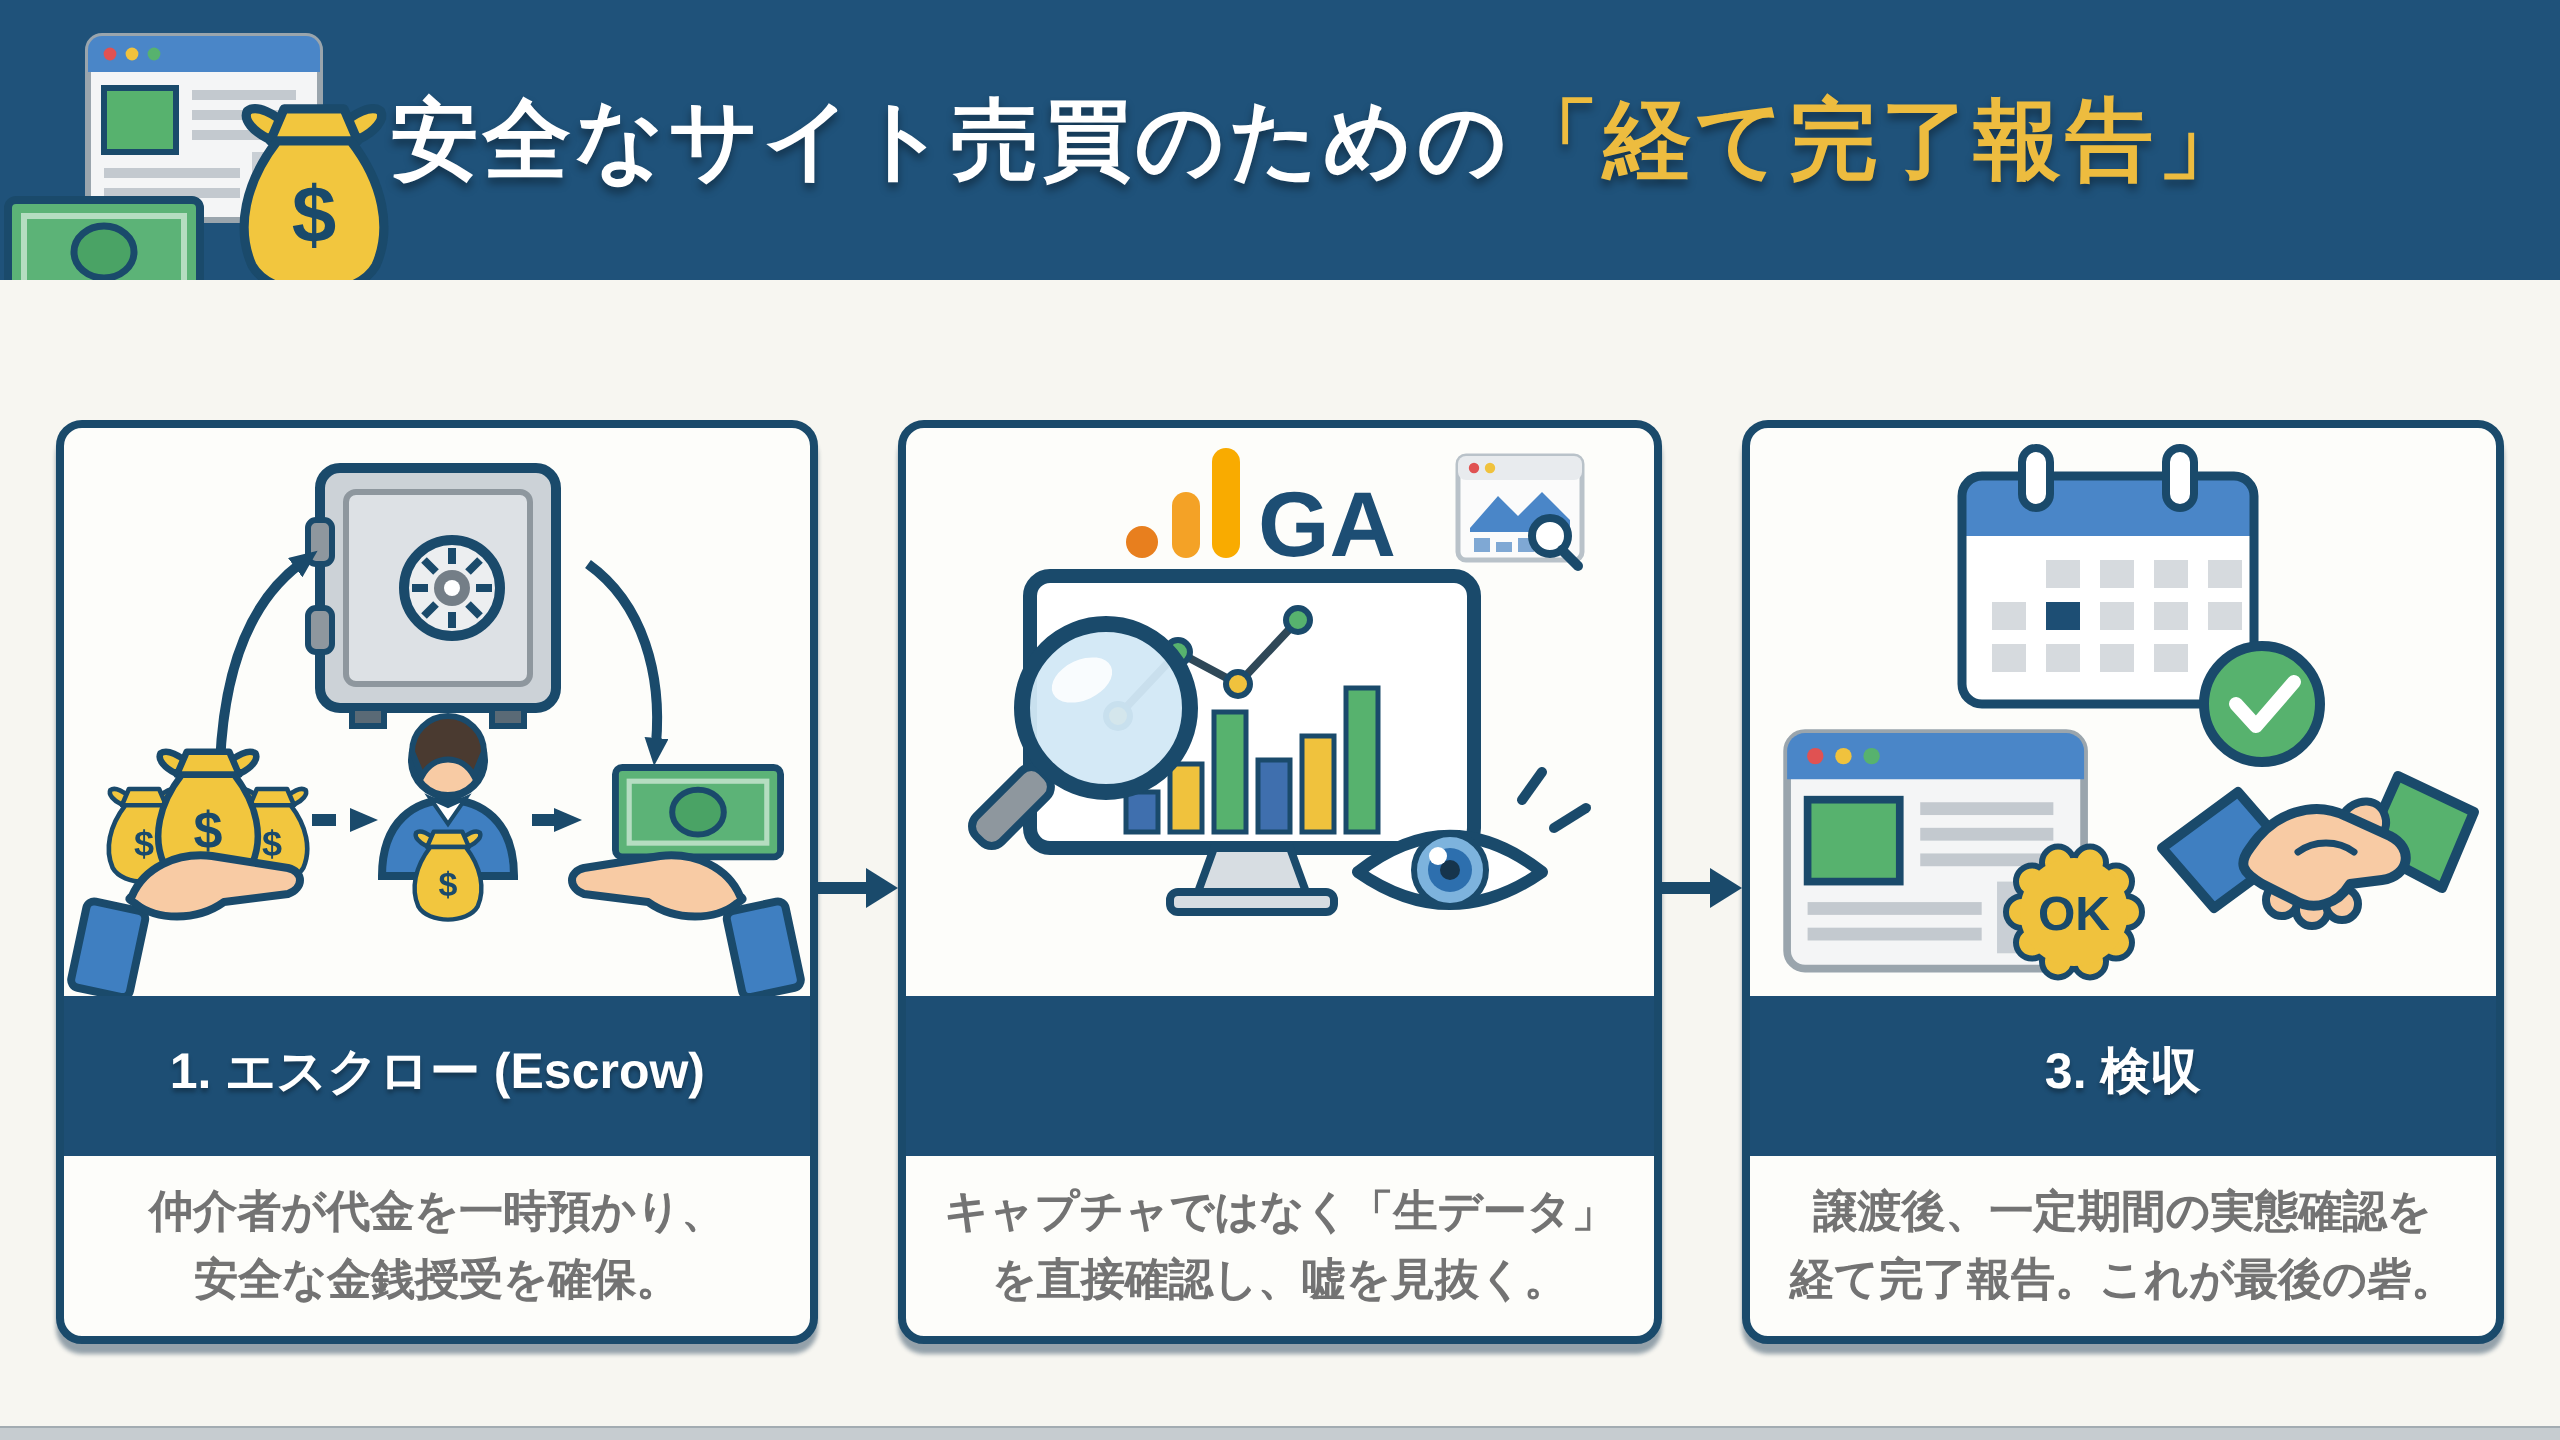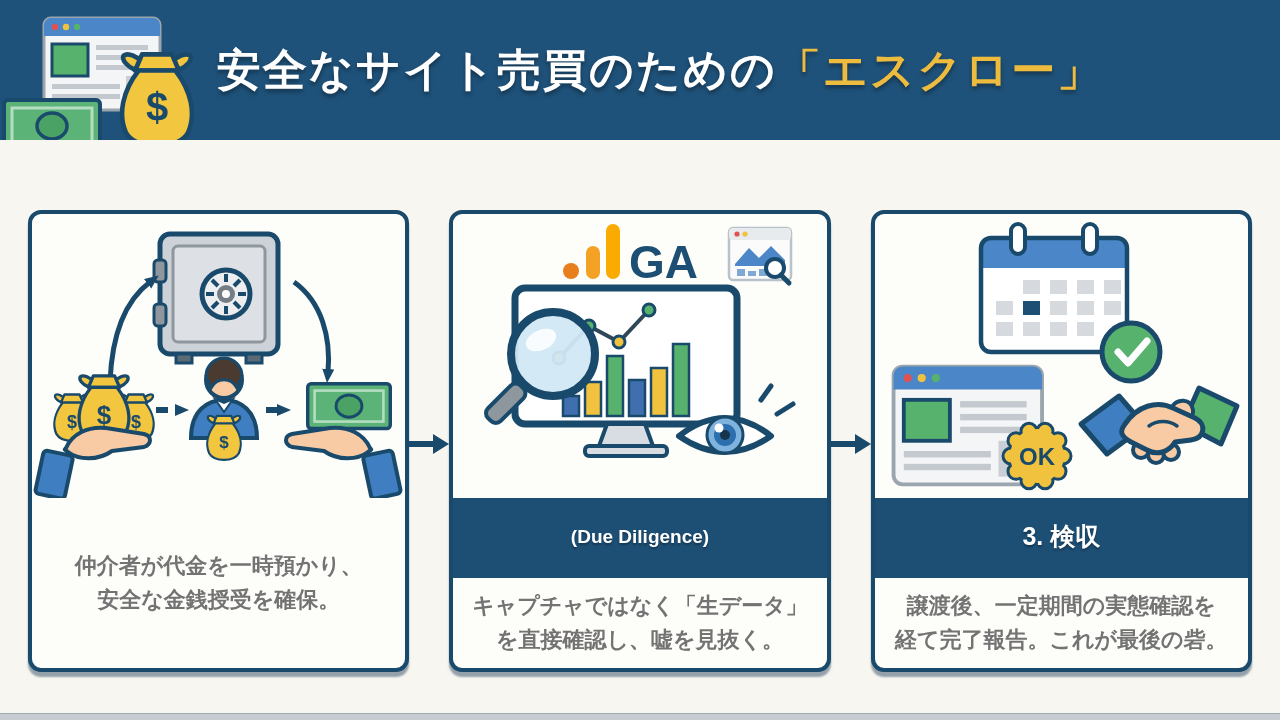--- a/index.html
+++ b/index.html
@@ -104,21 +104,21 @@
       </g>
       <g>
         <use href="#note" transform="translate(2,98)"></use>
       </g>
       <g>
         <use href="#bag" transform="translate(157,105) scale(1.15)"></use>
         <text x="157" y="121" font-size="40" font-weight="bold" fill="#1a4a6b" text-anchor="middle">$</text>
       </g>
     </svg>
   </div>
-  <h1 class="title"><span>安全なサイト売買のための</span><span class="accent">「エスクロー」</span></h1>
+  <h1 class="title"><span>安全なサイト売買のための</span><span class="accent">「経て完了報告」</span></h1>
 </div>
 
 <div class="main">
   <div class="cards">
 
     <div class="card">
       <div class="card-art">
         <svg width="372" height="284" viewBox="0 0 372 284">
           <g transform="translate(128,20)">
             <rect x="0" y="0" width="118" height="120" rx="10" fill="#ccd2d7" stroke="#1a4a6b" stroke-width="5"></rect>
@@ -165,20 +165,24 @@
           </g>
           <path d="M234,196 H248" stroke="#1a4a6b" stroke-width="6" marker-end="url(#ah)"></path>
           <g>
             <use href="#note" transform="translate(274,168) scale(0.86)"></use>
           </g>
           <g>
             <use href="#hand" transform="translate(364,212) scale(-1,1)"></use>
           </g>
         </svg>
       </div>
+      <div class="card-band">
+        <div class="band-label">1. エスクロー (Escrow)</div>
+
+      </div>
       <div class="card-desc">
         <span>仲介者が代金を一時預かり、</span>
         <span>安全な金銭授受を確保。</span>
       </div>
     </div>
 
     <div class="flow-arrow">
       <svg width="40" height="24" viewBox="0 0 40 24">
         <path d="M0,12 H24" stroke="#1a4a6b" stroke-width="6"></path>
         <path d="M24,2 L40,12 L24,22 Z" fill="#1a4a6b"></path>
@@ -238,21 +242,20 @@
             <circle cx="0" cy="-1" r="5" fill="#16344c"></circle>
             <circle cx="-6" cy="-8" r="4.5" fill="#ffffff"></circle>
             <g stroke="#1a4a6b" stroke-width="5" stroke-linecap="round">
               <line x1="36" y1="-36" x2="46" y2="-50"></line>
               <line x1="52" y1="-22" x2="68" y2="-32"></line>
             </g>
           </g>
         </svg>
       </div>
       <div class="card-band">
-        <div class="band-sub">(Due Diligence)</div>
       </div>
       <div class="card-desc">
         <span>キャプチャではなく「生データ」</span>
         <span>を直接確認し、嘘を見抜く。</span>
       </div>
     </div>
 
     <div class="flow-arrow">
       <svg width="40" height="24" viewBox="0 0 40 24">
         <path d="M0,12 H24" stroke="#1a4a6b" stroke-width="6"></path>

